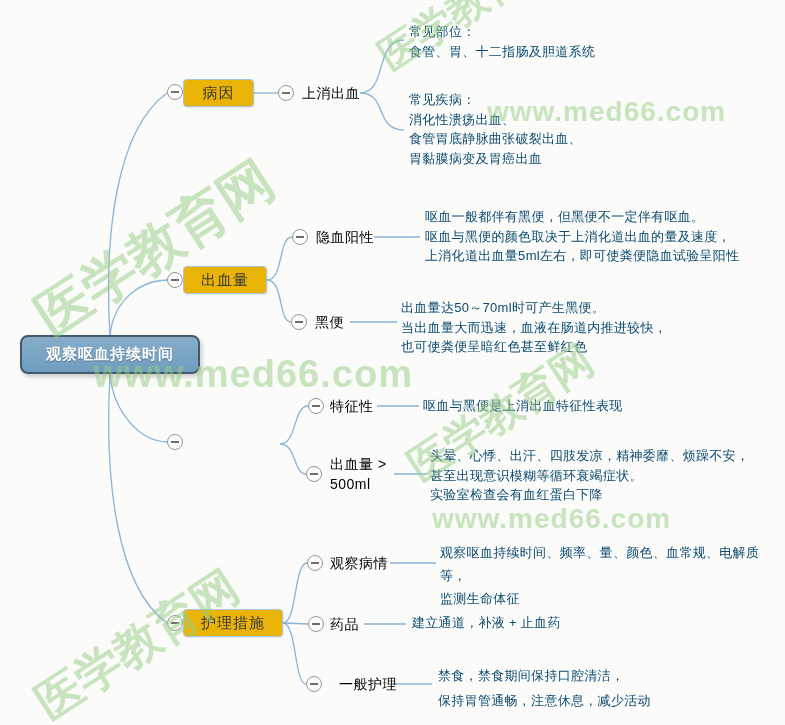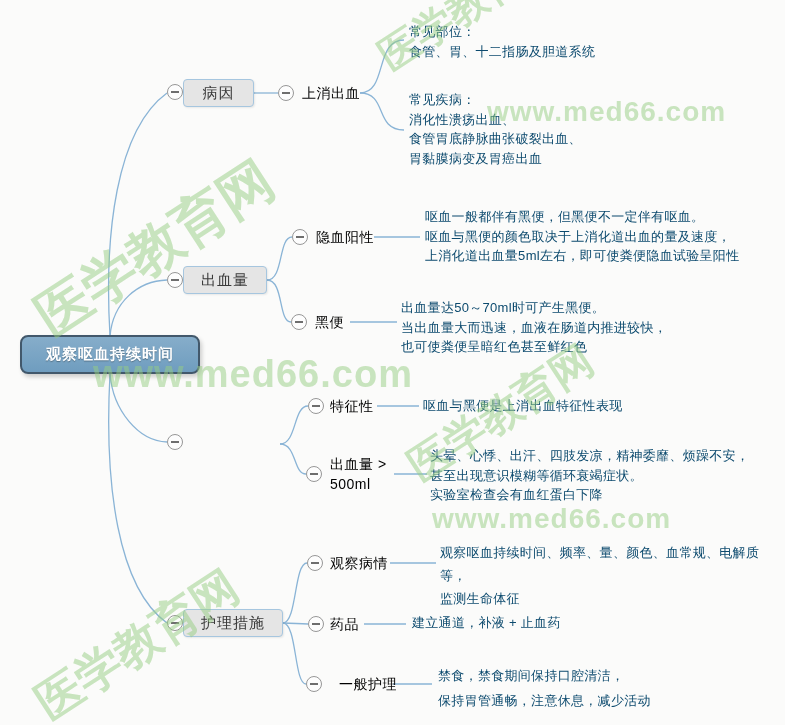--- a/index.html
+++ b/index.html
@@ -12,21 +12,21 @@
     position:absolute;z-index:3;left:20px;top:335px;width:180px;height:39px;
     background:linear-gradient(#86adca,#6f9dbf);
     border:2.5px solid #42586b;border-radius:8px;box-sizing:border-box;
     display:flex;align-items:center;justify-content:center;
     color:#ffffff;font-size:15px;font-weight:bold;letter-spacing:1px;
     text-shadow:0 1px 1px rgba(0,0,0,.3);
     box-shadow:2px 3px 4px rgba(0,0,0,.18);
   }
   .branch-node{
     position:absolute;z-index:3;box-sizing:border-box;
-    background:#e5e5e5;border:1px solid #a6c6df;border-radius:4px;
+    background:#eab308;border:1px solid #a6c6df;border-radius:4px;
     display:flex;align-items:center;justify-content:center;
     color:#3a3a3a;font-size:15px;font-weight:500;letter-spacing:1px;
     box-shadow:1px 1px 2px rgba(0,0,0,.08);
   }
   .collapse{
     position:absolute;z-index:4;width:14px;height:14px;box-sizing:content-box;
     border:1px solid #979797;border-radius:50%;background:#fdfdfd;
   }
   .collapse::after{
     content:"";position:absolute;left:3px;right:3px;top:50%;height:2px;margin-top:-1px;background:#6e6e6e;

